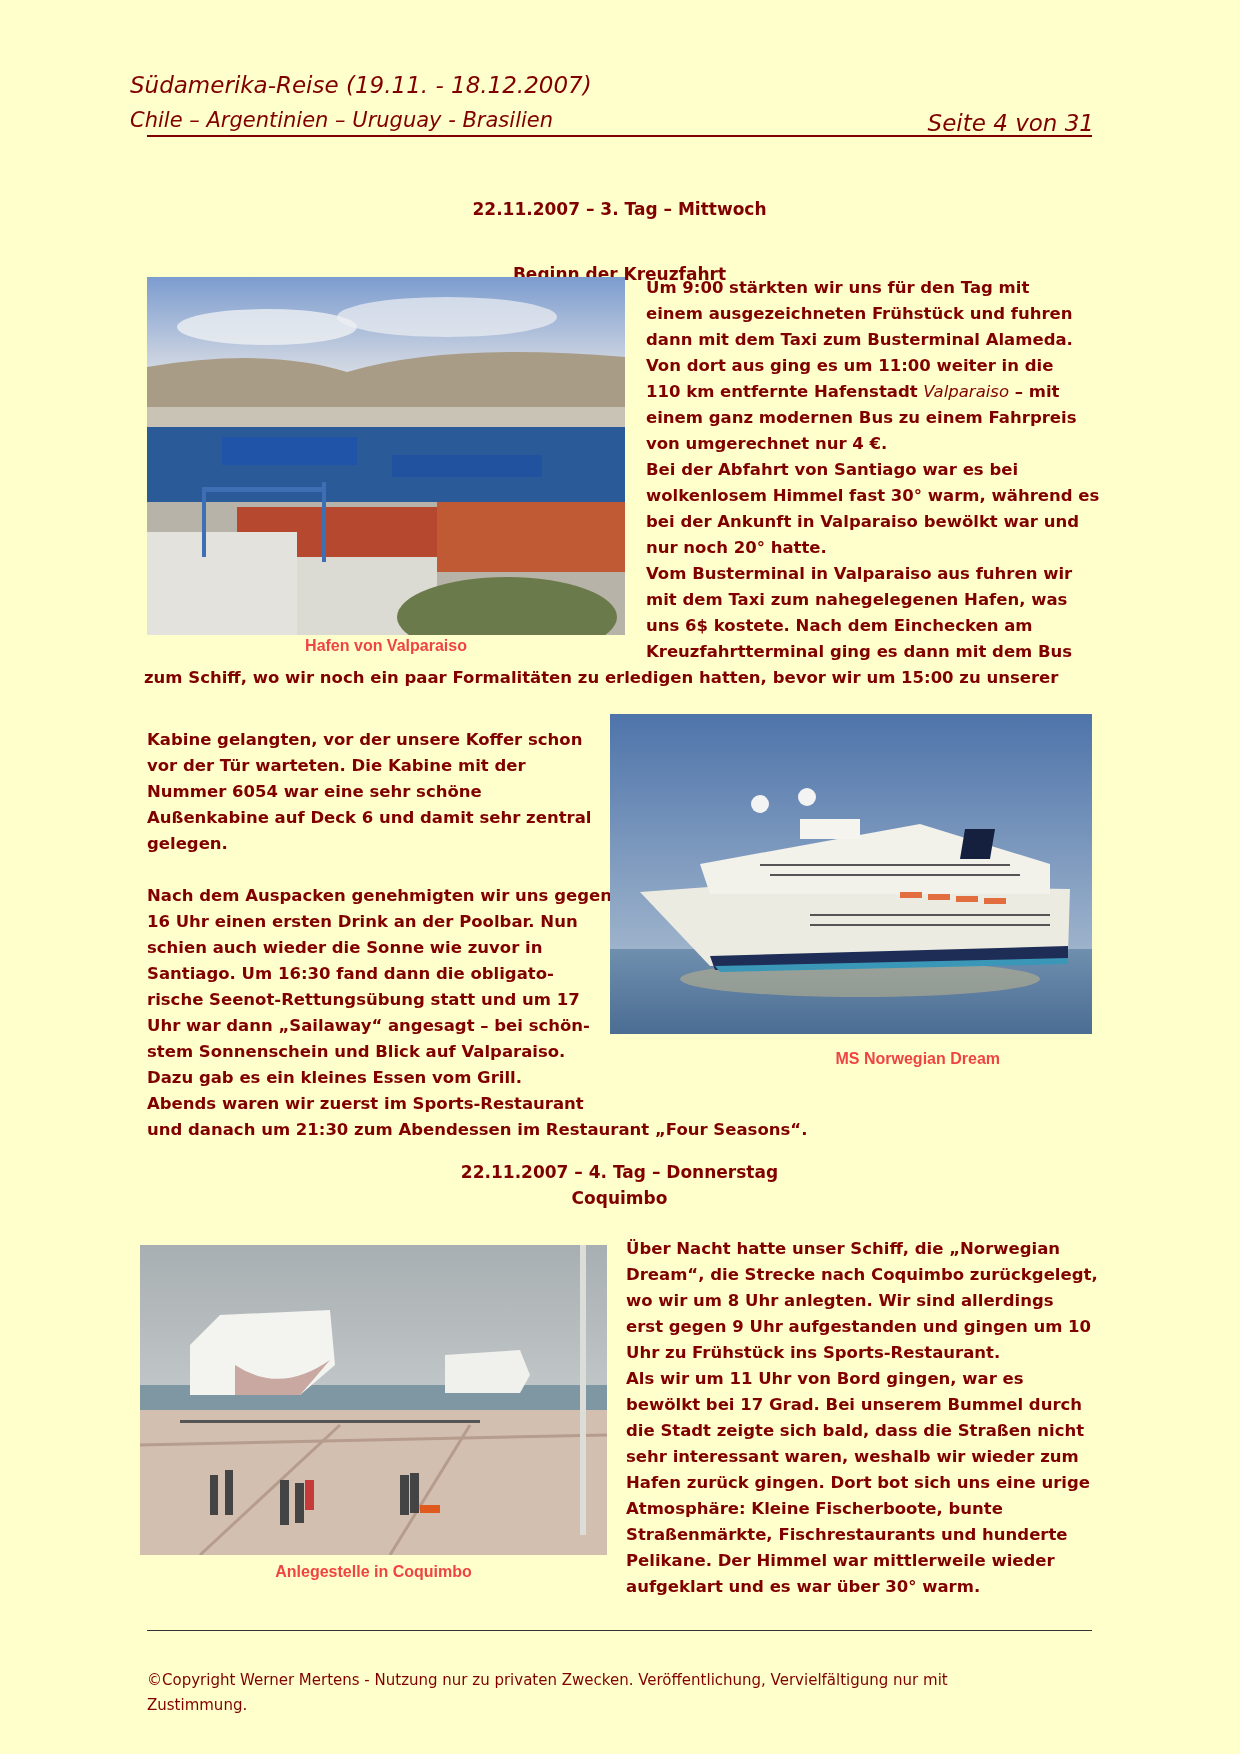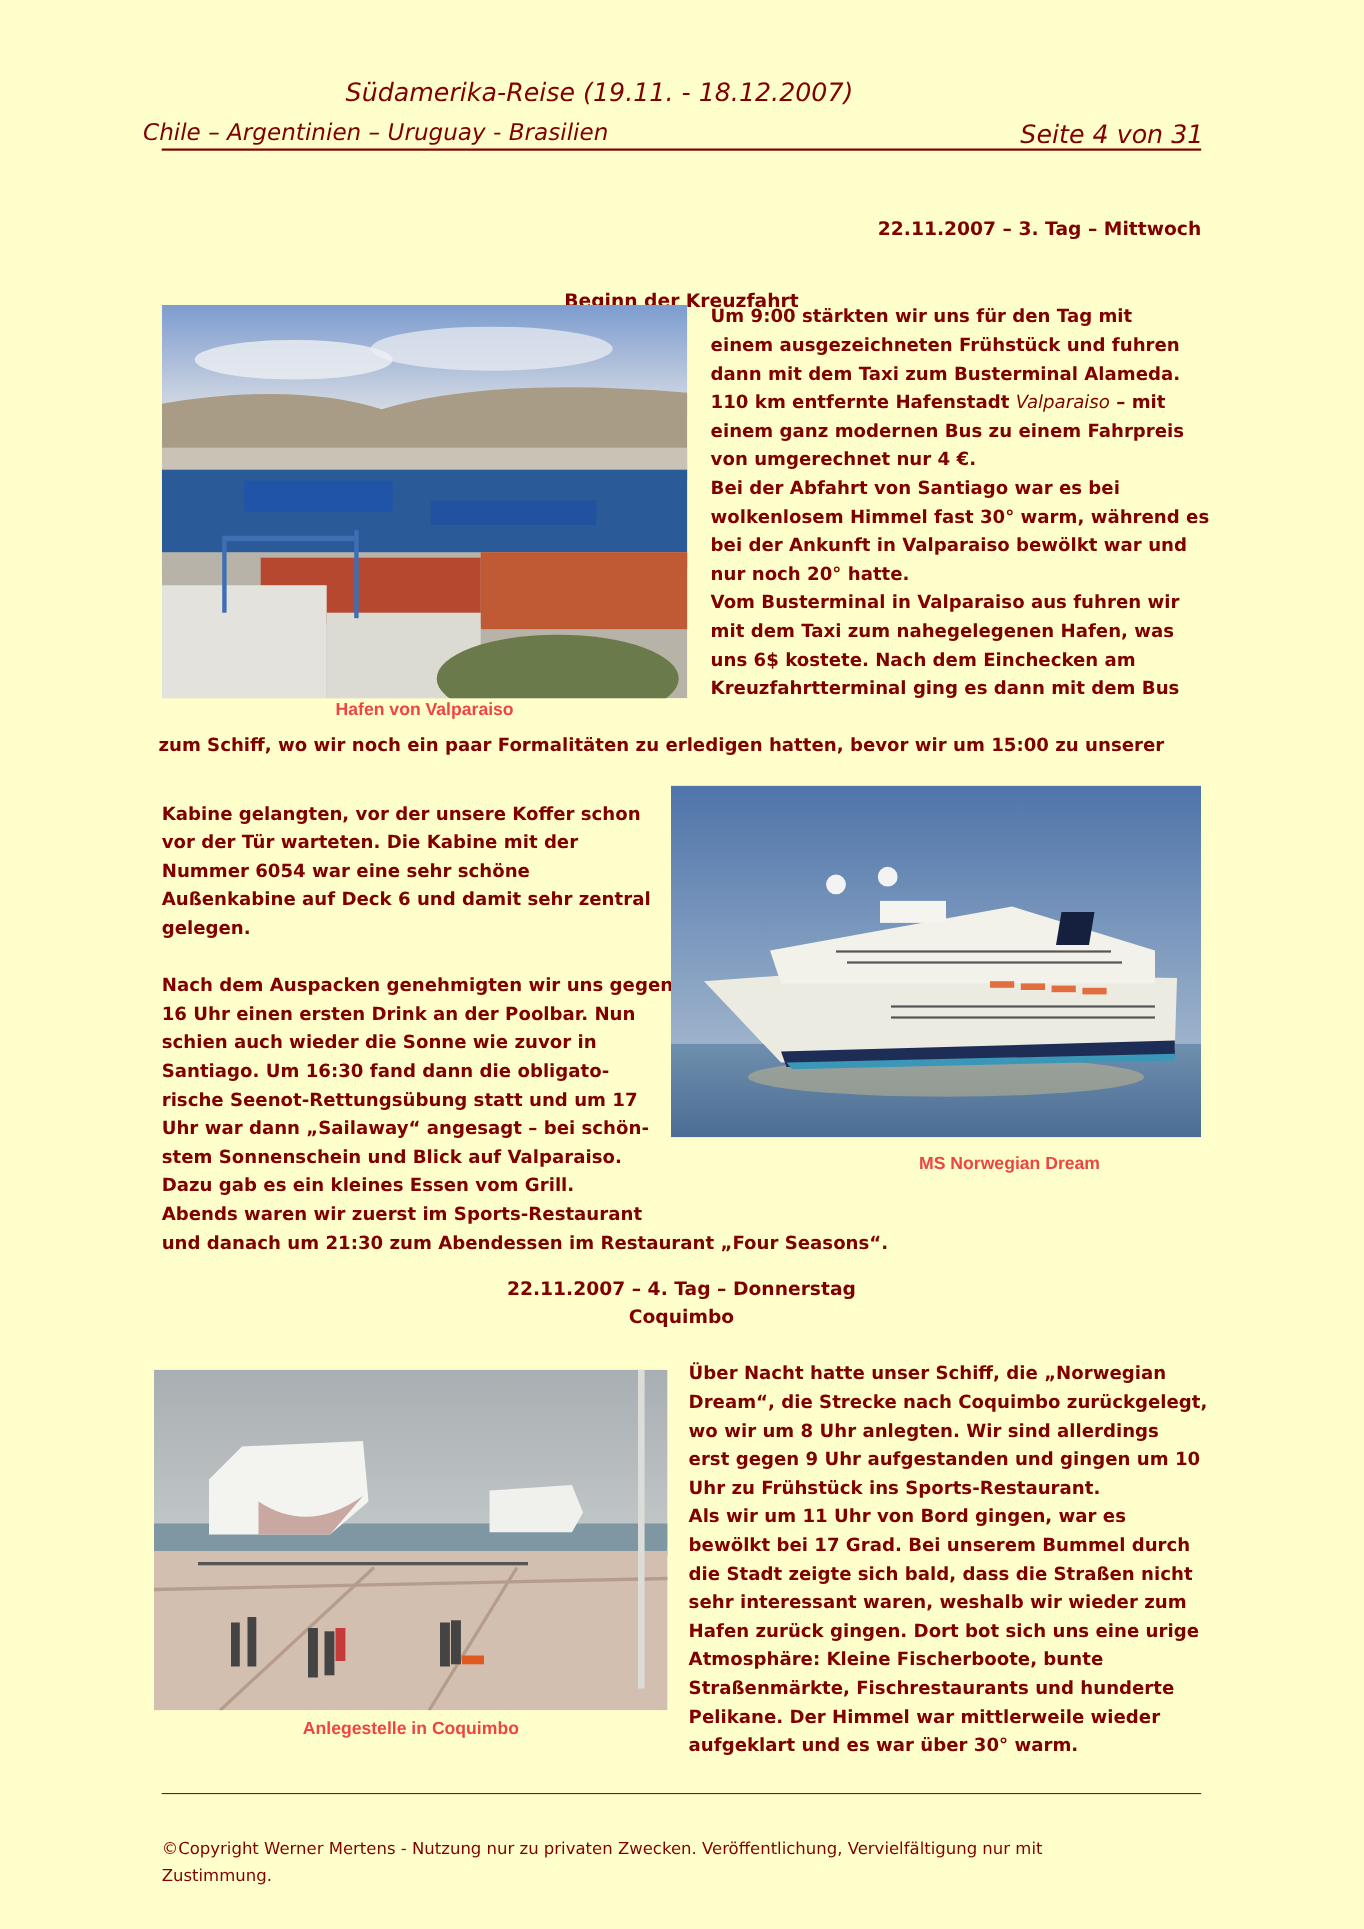--- a/index.html
+++ b/index.html
@@ -4,21 +4,21 @@
 <style>
   html, body { margin: 0; padding: 0; }
   body {
     width: 1240px; height: 1754px; background: #FFFFCC;
     position: relative; overflow: hidden;
     font-family: "DejaVu Sans", sans-serif;
     color: #800000;
   }
   .abs { position: absolute; }
   .hdr-title {
-    left: 130px; width: 830px; top: 72px; text-align: center;
+    left: 130px; width: 830px; top: 72px; 
     font-style: italic; font-size: 23px; color: #800000;
   }
   .hdr-sub {
     left: 130px; width: 830px; top: 108px; 
     font-style: italic; font-size: 21px; color: #800000;
   }
   .hdr-page {
     right: 146px; top: 110px; font-style: italic; font-size: 23px; color: #800000;
   }
   .hdr-rule { left: 147px; width: 945px; top: 135px; height: 2px; background: #800000; }
@@ -45,21 +45,21 @@
   i.it { font-style: italic; font-weight: normal; }
 </style>
 </head>
 <body>
 
 <div class="abs hdr-title">Südamerika-Reise (19.11.  - 18.12.2007)</div>
 <div class="abs hdr-sub">Chile – Argentinien – Uruguay - Brasilien</div>
 <div class="abs hdr-page">Seite 4 von 31</div>
 <div class="abs hdr-rule"></div>
 
-<div class="abs day-head" style="top:196px;text-align:right;">22.11.2007 – 3. Tag – Mittwoch</div>
+<div class="abs day-head" style="top:196px;">22.11.2007 – 3. Tag – Mittwoch</div>
 <div class="abs day-head" style="top:222px;margin-top:39px;">Beginn der Kreuzfahrt</div>
 
 <div class="abs photo" style="left:147px; top:277px; width:478px; height:358px;">
   <svg width="478" height="358" viewBox="0 0 478 358">
     <defs>
       <linearGradient id="sky1" x1="0" y1="0" x2="0" y2="1">
         <stop offset="0" stop-color="#7c9ccf"></stop>
           <stop offset="1" stop-color="#d9dde4"></stop>
       </linearGradient>
     </defs>
@@ -81,20 +81,21 @@
     <rect x="175" y="205" width="4" height="80" fill="#3e6fb5"></rect>
     <rect x="55" y="210" width="120" height="5" fill="#3e6fb5"></rect>
   </svg>
 </div>
 <div class="abs caption" style="left:147px; width:478px; top:637px;">Hafen von Valparaiso</div>
 
 <div class="abs body-text" style="left:646px; top:275px;">
   <div>Um 9:00 stärkten wir uns für den Tag mit</div>
   <div>einem ausgezeichneten Frühstück und fuhren</div>
   <div>dann mit dem Taxi zum Busterminal Alameda.</div>
+  <div>Von dort aus ging es um 11:00 weiter in die</div>
   <div><span style="white-space:pre;">110 km entfernte Hafenstadt </span><i class="it">Valparaiso</i><span style="white-space:pre;"> – mit</span></div>
   <div>einem ganz modernen Bus zu einem Fahrpreis</div>
   <div>von umgerechnet nur 4 €.</div>
   <div>Bei der Abfahrt von Santiago war es bei</div>
   <div>wolkenlosem Himmel fast 30° warm, während es</div>
   <div>bei der Ankunft in Valparaiso bewölkt war und</div>
   <div>nur noch 20° hatte.</div>
   <div>Vom Busterminal in Valparaiso aus fuhren wir</div>
   <div>mit dem Taxi zum nahegelegenen Hafen, was</div>
   <div>uns 6$ kostete. Nach dem Einchecken am</div>

